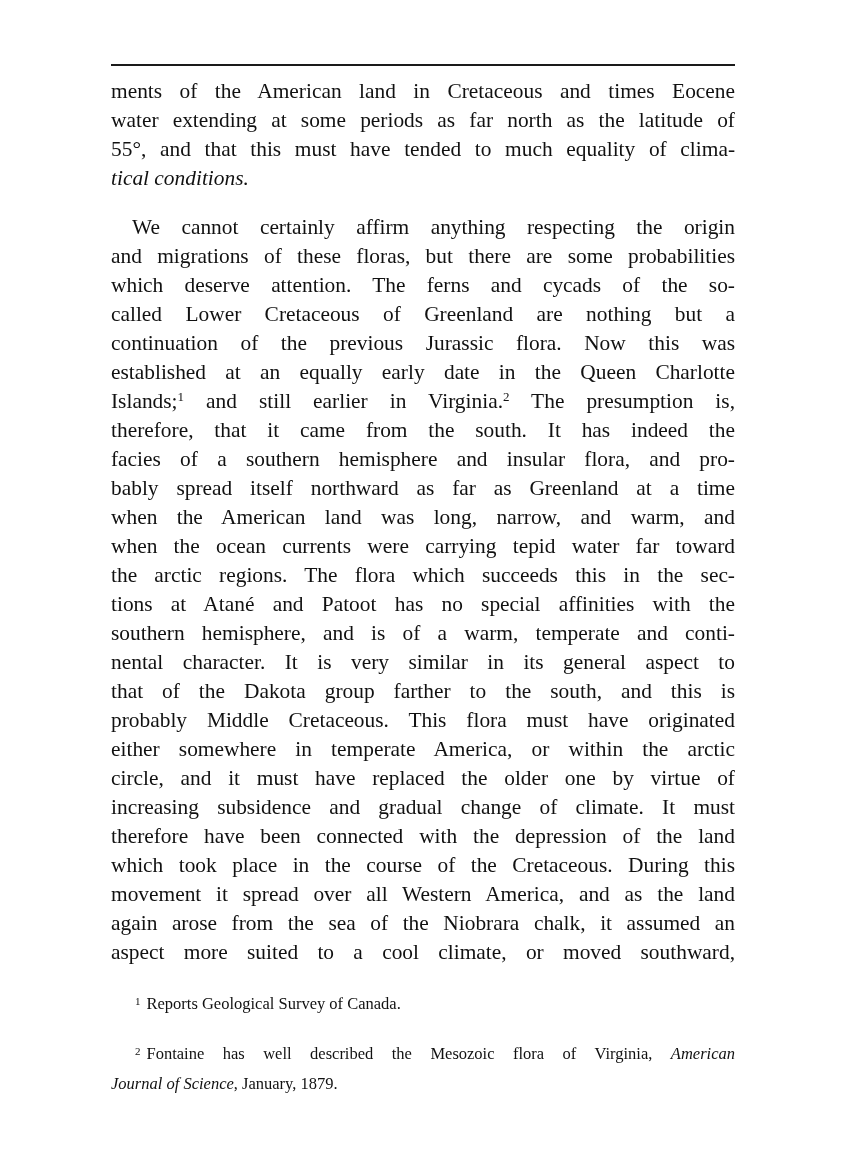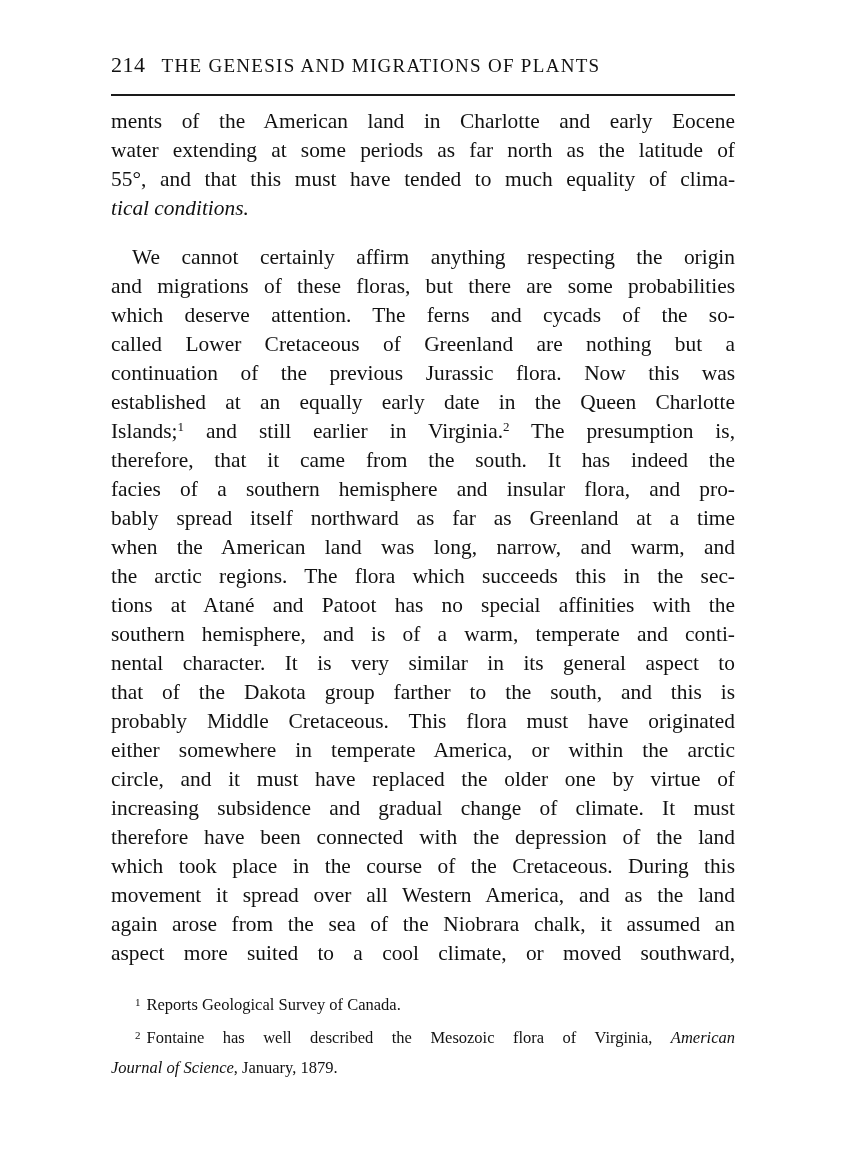--- a/index.html
+++ b/index.html
@@ -72,52 +72,49 @@
     .fn {
       display: block;
       white-space: nowrap;
     }
     .fn.indent { padding-left: 24px; }
     .fn-mark {
       font-size: 11px;
       vertical-align: 4px;
       margin-right: 6px;
     }
-    .fn .jl { text-align: justify; text-align-last: justify; display: block; }
+    .fn .jl { text-align: justify; text-align-last: justify; display: block; margin-top: 17px; }
     i { font-style: italic; }
   </style>
 </head>
 <body>
 
 <div class="page">
-  <div class="running-head">
-    <span class="page-number">214</span>
-    <span class="head-title">THE GENESIS AND MIGRATIONS OF PLANTS</span>
-  </div>
   <div class="head-rule"></div>
 
   <div class="body-text">
     <div>
-      <span class="line">ments of the American land in Charlotte and early Eocene</span>
+      <span class="line">ments of the American land in Cretaceous and times Eocene</span>
       <span class="line">water extending at some periods as far north as the latitude of</span>
       <span class="line">55°, and that this must have tended to much equality of clima-</span>
       <span class="line last">tical conditions.</span>
     </div>
     <div>
       <span class="line indent">We cannot certainly affirm anything respecting the origin</span>
       <span class="line">and migrations of these floras, but there are some probabilities</span>
       <span class="line">which deserve attention. The ferns and cycads of the so-</span>
       <span class="line">called Lower Cretaceous of Greenland are nothing but a</span>
       <span class="line">continuation of the previous Jurassic flora. Now this was</span>
       <span class="line">established at an equally early date in the Queen Charlotte</span>
       <span class="line"><span>Islands;</span><sup>1</sup><span> and still earlier in Virginia.</span><sup>2</sup><span> The presumption is,</span></span>
       <span class="line">therefore, that it came from the south. It has indeed the</span>
       <span class="line">facies of a southern hemisphere and insular flora, and pro-</span>
       <span class="line">bably spread itself northward as far as Greenland at a time</span>
       <span class="line">when the American land was long, narrow, and warm, and</span>
+      <span class="line">when the ocean currents were carrying tepid water far toward</span>
       <span class="line">the arctic regions. The flora which succeeds this in the sec-</span>
       <span class="line">tions at Atané and Patoot has no special affinities with the</span>
       <span class="line">southern hemisphere, and is of a warm, temperate and conti-</span>
       <span class="line">nental character. It is very similar in its general aspect to</span>
       <span class="line">that of the Dakota group farther to the south, and this is</span>
       <span class="line">probably Middle Cretaceous. This flora must have originated</span>
       <span class="line">either somewhere in temperate America, or within the arctic</span>
       <span class="line">circle, and it must have replaced the older one by virtue of</span>
       <span class="line">increasing subsidence and gradual change of climate. It must</span>
       <span class="line">therefore have been connected with the depression of the land</span>

